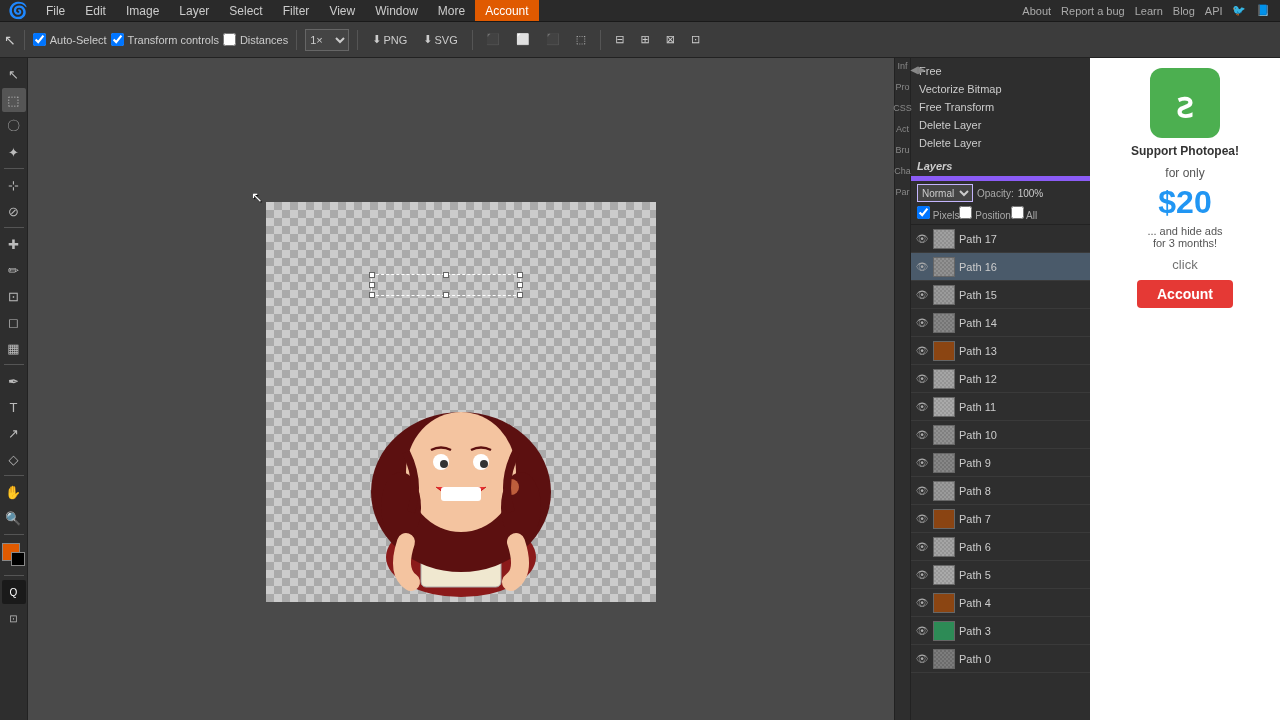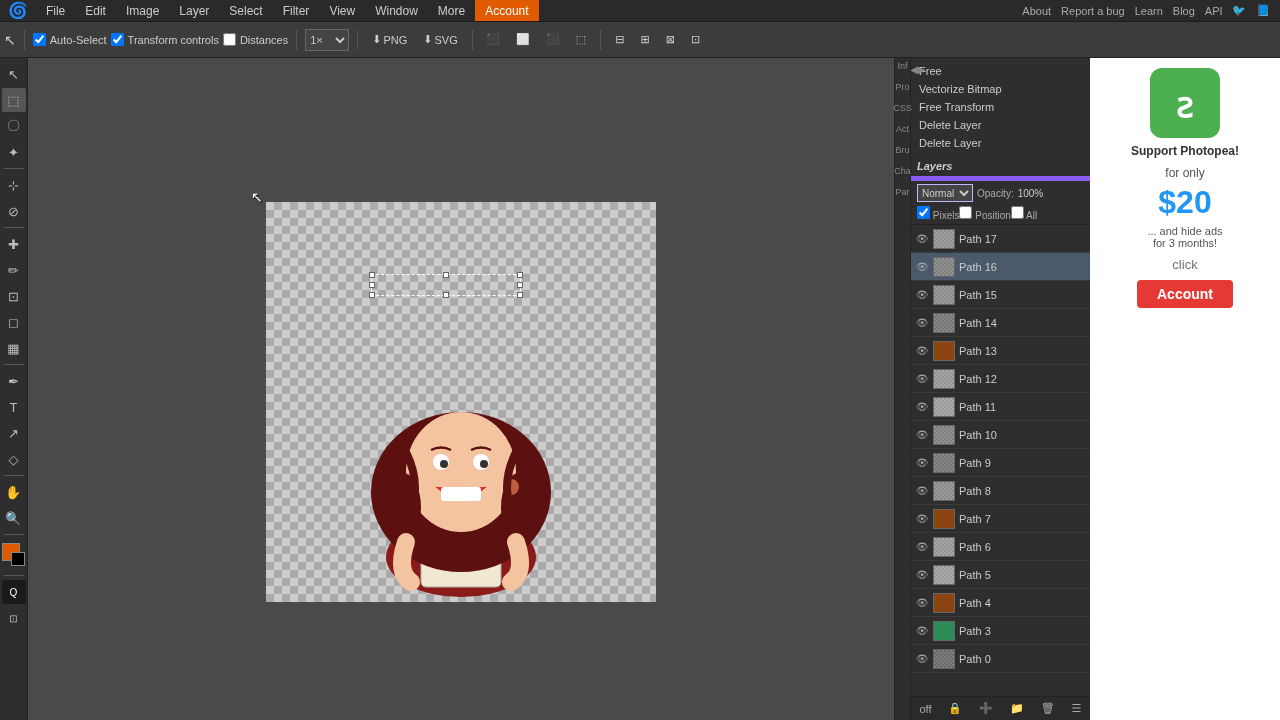--- a/index.html
+++ b/index.html
@@ -550,28 +550,20 @@
         <div class="layer-item">
           <div class="layer-eye">👁</div>
           <div class="layer-thumb">
               <div class="layer-thumb-inner">
                 <div class="layer-thumb-color" style="background:rgba(80,80,80,0.5);"></div>
               </div>
             </div>
           <span class="layer-name">Path 0</span>
         </div>
       </div>
-      <div id="layers-footer">
-        <span class="layer-footer-btn">off</span>
-        <span class="layer-footer-btn">🔒</span>
-        <span class="layer-footer-btn">➕</span>
-        <span class="layer-footer-btn">📁</span>
-        <span class="layer-footer-btn">🗑</span>
-        <span class="layer-footer-btn">☰</span>
-      </div>
     </div>
   </div>
 
   <div id="ad-panel">
     <div id="ad-logo">
       <span class="ad-logo-spiral">ꙅ</span>
     </div>
     <div id="ad-title">Support Photopea!</div>
     <div id="ad-subtitle">for only</div>
     <div id="ad-price">$20</div>

